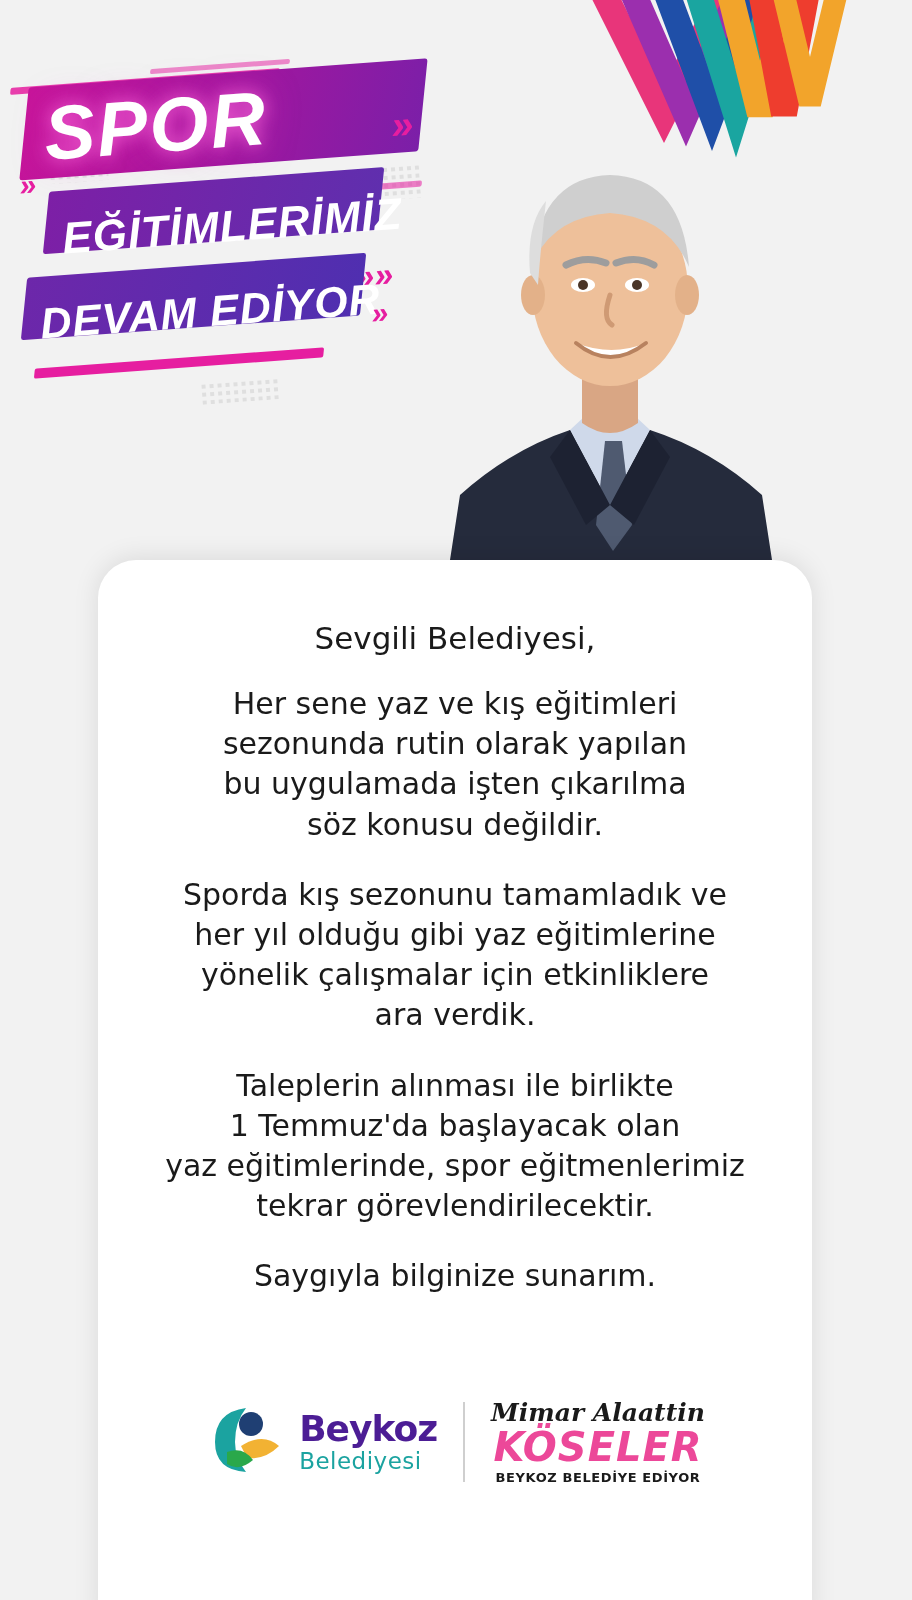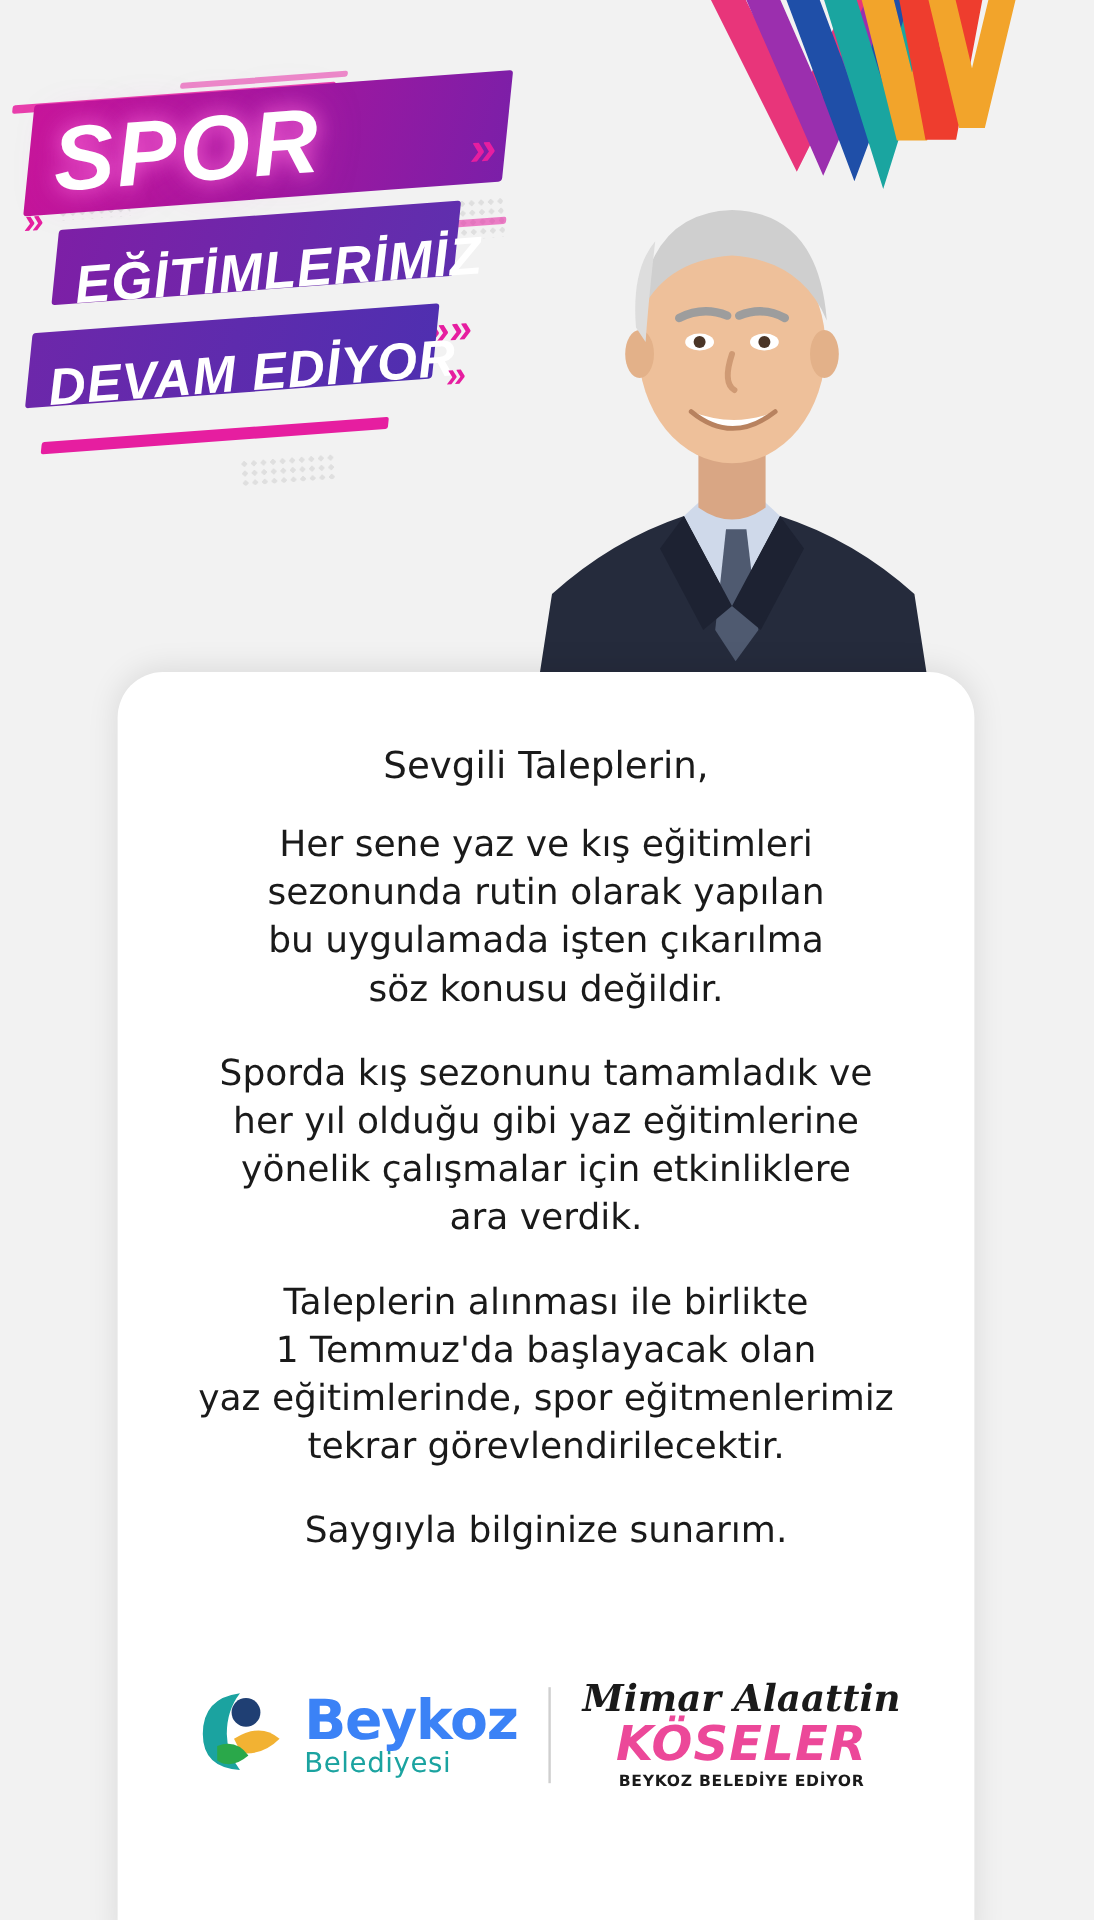--- a/index.html
+++ b/index.html
@@ -167,42 +167,42 @@
     right: 0;
     top: 840px;
     display: flex;
     align-items: center;
     justify-content: center;
     gap: 26px;
   }
   .bey-wrap { display: flex; align-items: center; gap: 12px; }
   .bey-text { text-align: left; line-height: 1; }
   .bey-name {
-    font-size: 46px;
-    font-weight: bold;
-    color: #3b82f6;
+    font-size: 36px;
+    font-weight: bold;
+    color: #4c1d95;
     letter-spacing: -1px;
     font-family: "DejaVu Sans", sans-serif;
     text-align: right;
   }
   .bey-sub {
     font-size: 23px;
     color: #1ba3a0;
     letter-spacing: .5px;
     margin-top: 3px;
     font-family: "DejaVu Sans", sans-serif;
   }
   .divider {
     width: 2px;
     height: 80px;
     background: #cfcfcf;
   }
   .mayor { text-align: center; line-height: 1.05; }
   .mayor-name {
-    font-size: 31px;
+    font-size: 25px;
     font-style: italic;
     font-weight: bold;
     color: #1a1a1a;
     font-family: "DejaVu Serif", serif;
   }
   .mayor-surname {
     font-size: 40px;
     font-weight: bold;
     font-style: italic;
     color: #ec4899;
@@ -296,21 +296,21 @@
       <circle cx="237" cy="180" r="5" fill="#4a3527"></circle>
 
       <path d="M210 190 q-8 24 2 30" stroke="#cf9a74" stroke-width="5" fill="none" stroke-linecap="round"></path>
 
       <path d="M176 238 q34 26 70 0 q-34 14 -70 0 Z" fill="#ffffff"></path>
       <path d="M176 238 q34 28 70 0" stroke="#b8825f" stroke-width="4" fill="none" stroke-linecap="round"></path>
     </svg>
   </div>
 
   <div class="card">
-    <div class="salutation">Sevgili Taleplerin,</div>
+    <div class="salutation">Sevgili Belediyesi,</div>
     <p class="para">Her sene yaz ve kış eğitimleri
 sezonunda rutin olarak yapılan
 bu uygulamada işten çıkarılma
 söz konusu değildir.</p>
     <p class="para">Sporda kış sezonunu tamamladık ve
 her yıl olduğu gibi yaz eğitimlerine
 yönelik çalışmalar için etkinliklere
 ara verdik.</p>
     <p class="para">Taleplerin alınması ile birlikte
 1 Temmuz'da başlayacak olan

